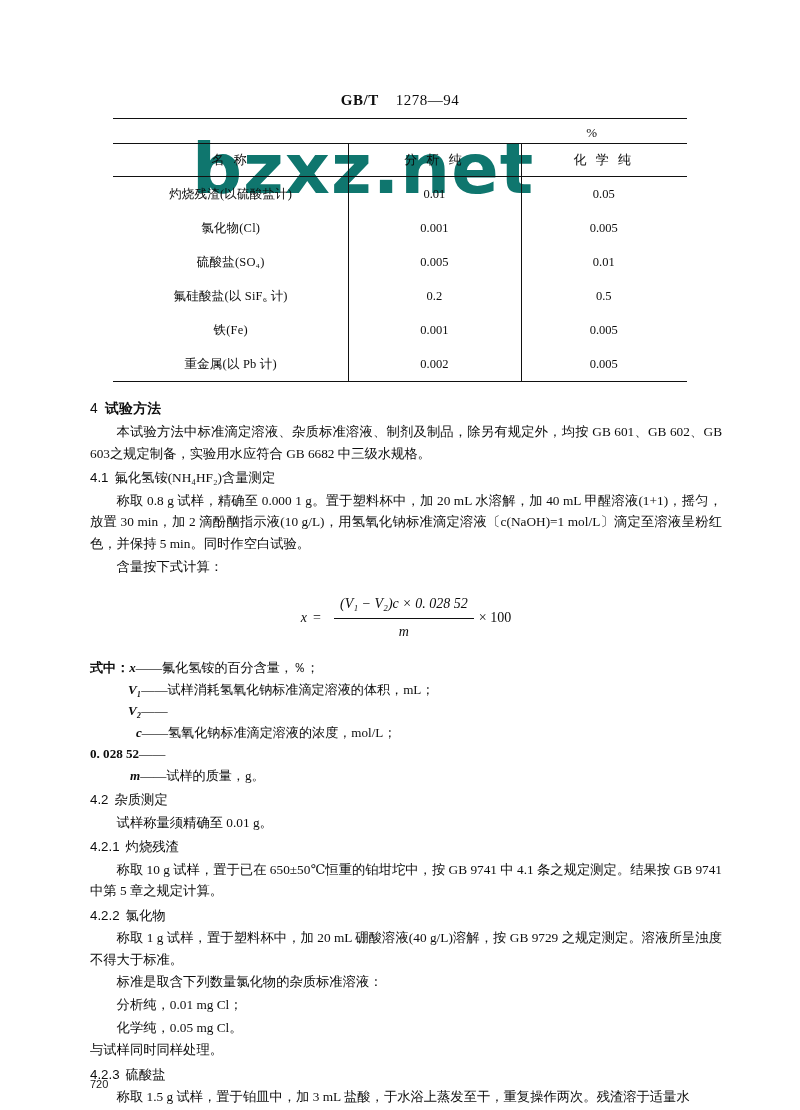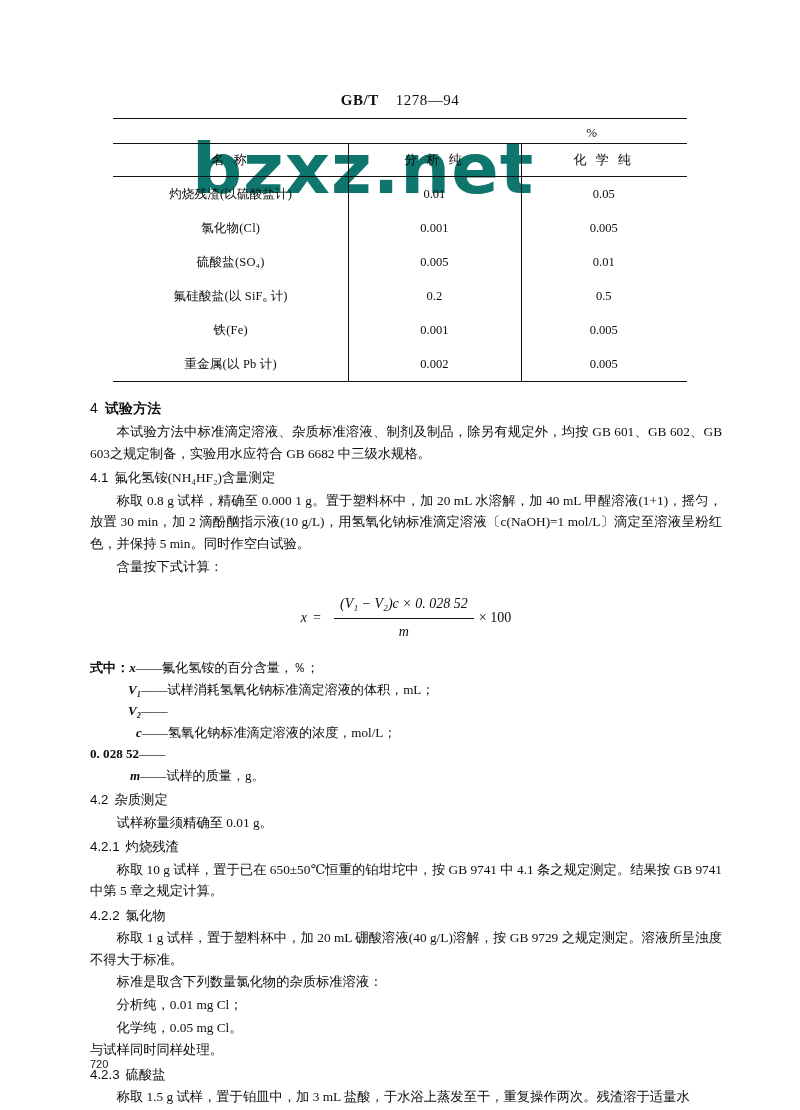--- a/index.html
+++ b/index.html
@@ -158,21 +158,21 @@
     text-align: right;
     white-space: nowrap;
     font-weight: bold;
   }
   .def-row .dsh { white-space: nowrap; }
   .def-row .txt { flex: 1 1 auto; }
 
   
   .page-num {
     position: absolute;
-    left: 90px; bottom: 40px;
+    left: 90px; bottom: 20px;
     font-size: 11px;
     font-family: "Liberation Sans", sans-serif;
     color: #1a1a1a;
     z-index: 3;
   }
 </style>
 </head>
 <body>
 
 <div class="page">

